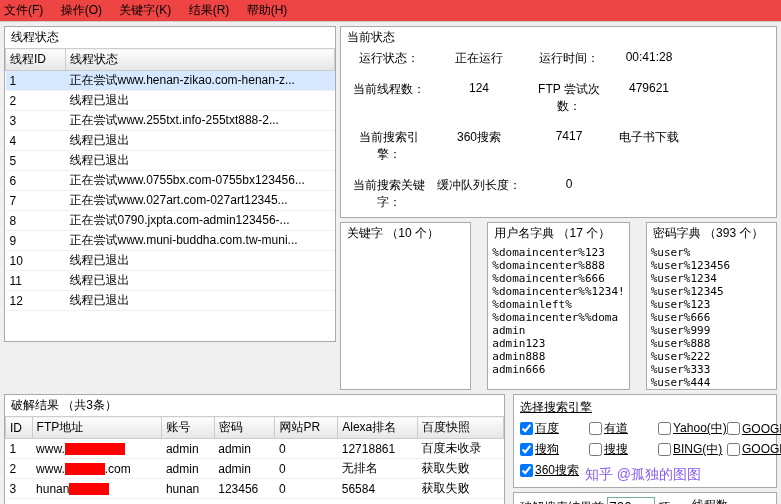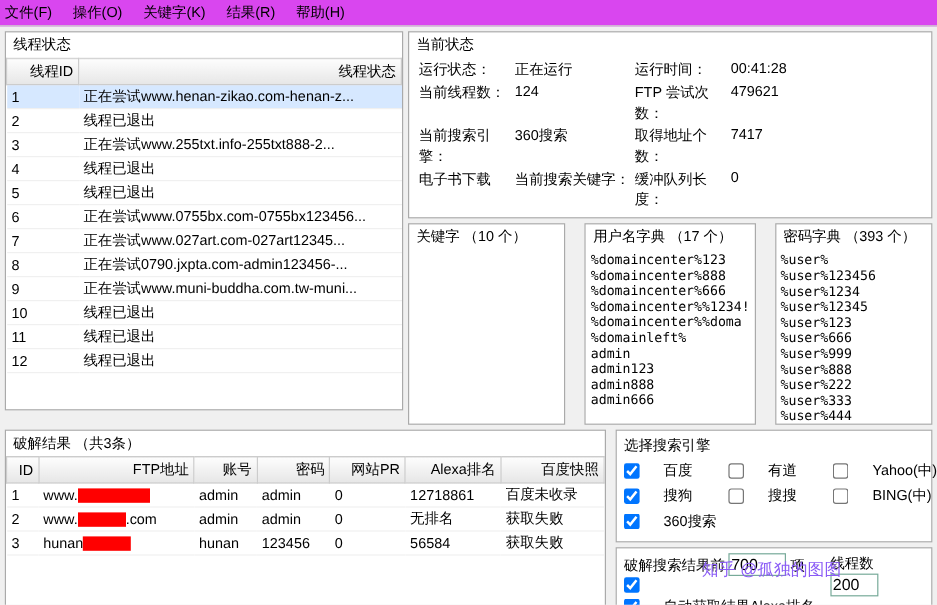--- a/index.html
+++ b/index.html
@@ -1,43 +1,43 @@
 <!DOCTYPE html>
 <html><head>
 <meta charset="utf-8">
 <style>
 * { box-sizing: border-box; margin: 0; padding: 0; }
 body { font-family: "SimSun", "Microsoft YaHei", sans-serif; font-size: 12px; background: #f0f0f0; width: 781px; height: 504px; overflow: hidden; }
-.menubar { background: #d946ef; padding: 2px 4px; border-bottom: 1px solid #ccc; }
+.menubar { background: #ef4444; padding: 2px 4px; border-bottom: 1px solid #ccc; }
 .menubar span { margin-right: 14px; cursor: pointer; }
 .main { display: flex; gap: 4px; padding: 4px; }
 .left { width: 332px; display: flex; flex-direction: column; gap: 4px; }
 .right { flex: 1; display: flex; flex-direction: column; gap: 4px; }
 .panel { border: 1px solid #aaa; background: #fff; }
 .panel-title { padding: 2px 6px; font-size: 12px; color: #000; }
 .grid { width: 100%; border-collapse: collapse; }
-.grid th { background: linear-gradient(#fdfdfd,#e6e6e6); border: 1px solid #ccc; padding: 2px 4px; text-align: right; font-weight: normal; font-size: 12px; }
+.grid th { background: linear-gradient(#fdfdfd,#e6e6e6); border: 1px solid #ccc; padding: 2px 4px; text-align: left; font-weight: normal; font-size: 12px; }
 .grid td { border-bottom: 1px solid #f0f0f0; padding: 1px 4px; font-size: 12px; white-space: nowrap; overflow: hidden; }
 .grid tbody tr.sel td { background: #d6e8ff; }
 .scrollbox { overflow: auto; }
 .thread-panel { height: 316px; display: flex; flex-direction: column; }
 .thread-panel .scrollbox { flex: 1; }
-.status-grid { display: grid; grid-template-columns: 80px 100px 80px 80px; row-gap: 2px; padding: 2px 8px 6px 8px; font-size: 12px; }
+.status-grid { display: grid; grid-template-columns: 80px 100px 80px 80px; row-gap: 14px; padding: 2px 8px 6px 8px; font-size: 12px; text-align: center; }
 .dicts { display: flex; gap: 16px; }
 .dict { flex: 1; border: 1px solid #aaa; background: #fff; display: flex; flex-direction: column; height: 168px; }
 .dict .panel-title { font-size: 12px; }
 .dict .list { flex: 1; overflow: auto; padding: 2px 4px; font-family: monospace; font-size: 11px; }
 .dict .list div { white-space: nowrap; }
 .results-panel { height: 210px; display: flex; flex-direction: column; margin: 0 4px 4px 4px; border: 1px solid #aaa; background: #fff; }
 .results-panel .scrollbox { flex: 1; }
 .redact { background: #ff0000; display: inline-block; height: 12px; vertical-align: middle; }
 .bottom-right { padding: 4px 6px; border: 1px solid #aaa; background: #fff; }
-.engines { border: 1px solid #aaa; background: #fff; padding: 4px 6px; }
+.engines { border: 1px solid #aaa; background: #fff; padding: 4px 6px; text-decoration: underline; }
 .engines .row { display: flex; gap: 8px; margin-bottom: 4px; }
-.chk { display: inline-flex; align-items: center; gap: 20px; justify-content: space-between; }
+.chk { display: inline-flex; align-items: center; gap: 2px; justify-content: space-between; }
 .chk input { margin: 0; }
 .ftxt { width: 46px; }
 .small-input { width: 48px; border: 1px solid #7a9; padding: 1px; }
 .watermark { position: absolute; right: 80px; bottom: 20px; color: #8b5cf6; font-size: 14px; pointer-events: none; }
 </style>
 </head>
 <body>
 
 <div class="menubar">
   <span>文件(F)</span>
@@ -120,42 +120,41 @@
           <div>运行状态：</div>
           <div>正在运行</div>
           <div>运行时间：</div>
           <div>00:41:28</div>
           <div>当前线程数：</div>
           <div>124</div>
           <div>FTP 尝试次数：</div>
           <div>479621</div>
           <div>当前搜索引擎：</div>
           <div>360搜索</div>
-          <div>取得地址个数：</div>
           <div>7417</div>
           <div>电子书下载</div>
           <div>当前搜索关键字：</div>
           <div>缓冲队列长度：</div>
           <div>0</div>
         </div>
     </div>
     <div class="dicts">
       <div class="dict">
         <div class="panel-title">关键字 （10 个）</div>
         <div class="list" id="kw-list"></div>
       </div>
       <div class="dict">
         <div class="panel-title">用户名字典 （17 个）</div>
         <div class="list" id="user-list">
             <div>%domaincenter%123</div>
             <div>%domaincenter%888</div>
             <div>%domaincenter%666</div>
             <div>%domaincenter%%1234!</div>
+            <div>%domainleft%</div>
             <div>%domaincenter%%doma</div>
-            <div>%domainleft%</div>
             <div>admin</div>
             <div>admin123</div>
             <div>admin888</div>
             <div>admin666</div>
           </div>
       </div>
       <div class="dict">
         <div class="panel-title">密码字典 （393 个）</div>
         <div class="list" id="pass-list">
             <div>%user%</div>

